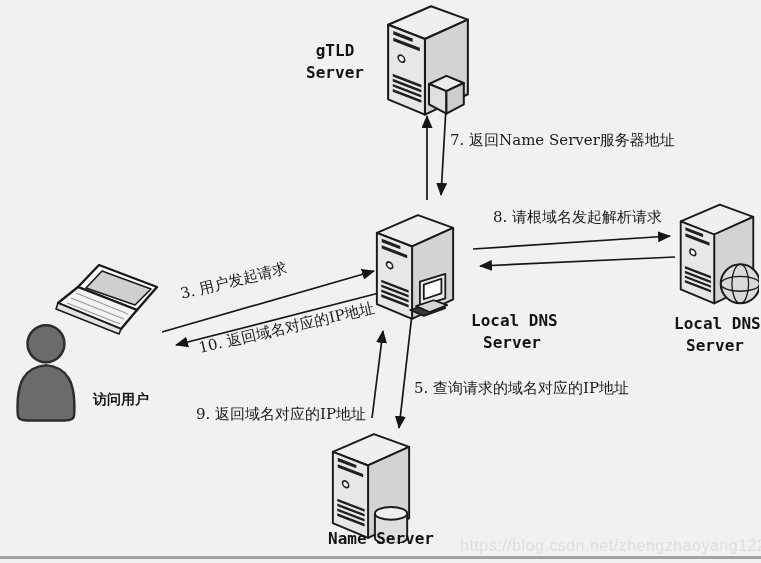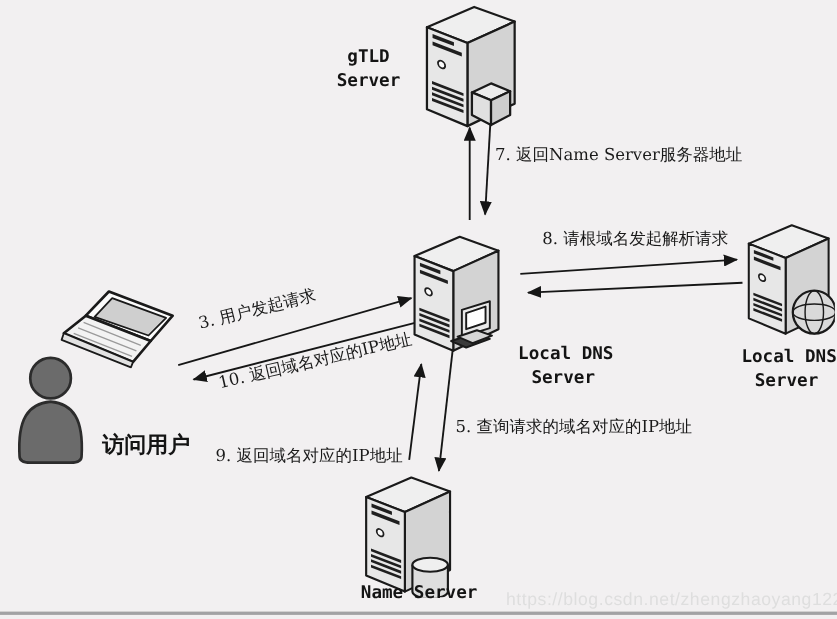--- a/index.html
+++ b/index.html
@@ -17,21 +17,21 @@
     font-size:15px;line-height:17px;
   }
   .lbl.rot3{transform:rotate(-14deg);transform-origin:left center;}
   .lbl.rot10{transform:rotate(-13deg);transform-origin:left center;}
   .srvname{
     position:absolute;text-align:center;color:#141414;
     font-family:"DejaVu Sans Mono","Liberation Mono",monospace;
     font-weight:bold;font-size:16px;line-height:1.35;white-space:nowrap;
   }
   .user-lbl{
-    position:absolute;color:#141414;font-weight:bold;font-size:20px;
+    position:absolute;color:#141414;font-weight:bold;font-size:14px;
     font-family:"DejaVu Serif","Liberation Serif",serif;white-space:nowrap;
   }
   #watermark{
     position:absolute;left:460px;top:537px;font-size:16px;color:#dedede;
     letter-spacing:0.5px;font-family:"Liberation Sans",sans-serif;white-space:nowrap;
   }
   #bottom-bar{position:absolute;left:0;top:556px;width:761px;height:3px;background:#a2a2a4;}
 </style>
 </head>
 <body>

